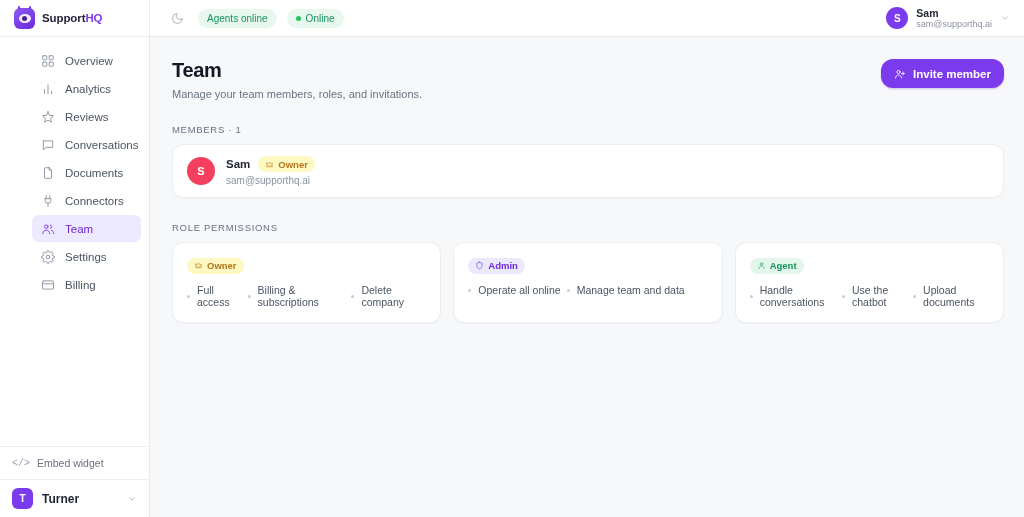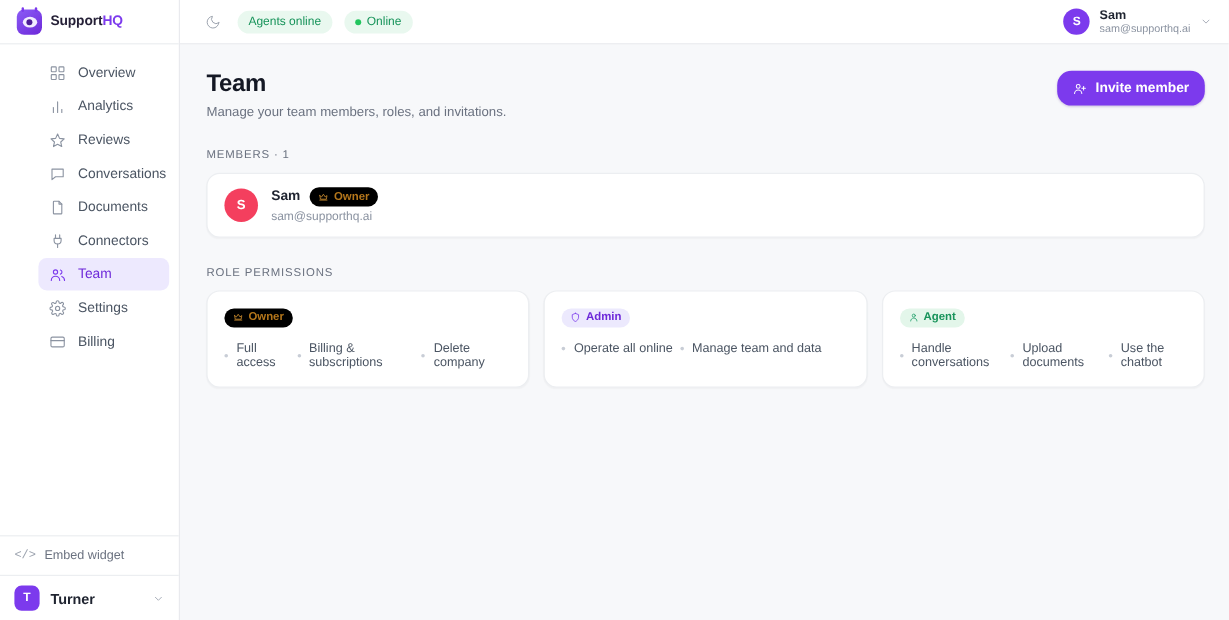--- a/index.html
+++ b/index.html
@@ -146,21 +146,21 @@
   .member-top { display:flex; align-items:center; gap:8px; }
   .member-name { font-size:11.5px; font-weight:700; color:#1f2430; }
   .member-mail { font-size:10px; color:#8b93a1; }
 
   .role-badge {
     display:inline-flex; align-items:center; gap:4px;
     height:16px; padding:0 7px; border-radius:999px;
     font-size:9.5px; font-weight:600;
   }
   .role-badge svg { width:9px; height:9px; stroke-width:1.8; fill:none; stroke-linecap:round; stroke-linejoin:round; }
-  .role-owner { background:#000000; color:#b4761b; }
+  .role-owner { background:#fef9c3; color:#b4761b; }
   .role-owner svg { stroke:#d09030; }
   .role-admin { background:#ece9fd; color:#6d28d9; }
   .role-admin svg { stroke:#7c3aed; }
   .role-agent { background:#e3f6ea; color:#17935a; }
   .role-agent svg { stroke:#22a06b; }
 
   .perm-grid { display:grid; grid-template-columns: repeat(3, 1fr); gap: 12px; }
   .perm-card {
     background:#fff; border:1px solid #eceef1; border-radius: 11px;
     padding: 13px 14px 14px 14px;
@@ -409,22 +409,22 @@
         <div class="perm-card">
           <span class="role-badge role-agent">
             <svg viewBox="0 0 24 24">
                 <circle cx="12" cy="8" r="3.4"></circle>
                 <path d="M5 20c0-3.6 3.1-6.5 7-6.5s7 2.9 7 6.5"></path>
               </svg>
             <span>Agent</span>
           </span>
           <ul class="perm-list">
             <li>Handle conversations</li>
+            <li>Use the chatbot</li>
             <li>Upload documents</li>
-            <li>Use the chatbot</li>
           </ul>
         </div>
 
       </div>
 
     </div>
   </section>
 </div>
 
 </body></html>

